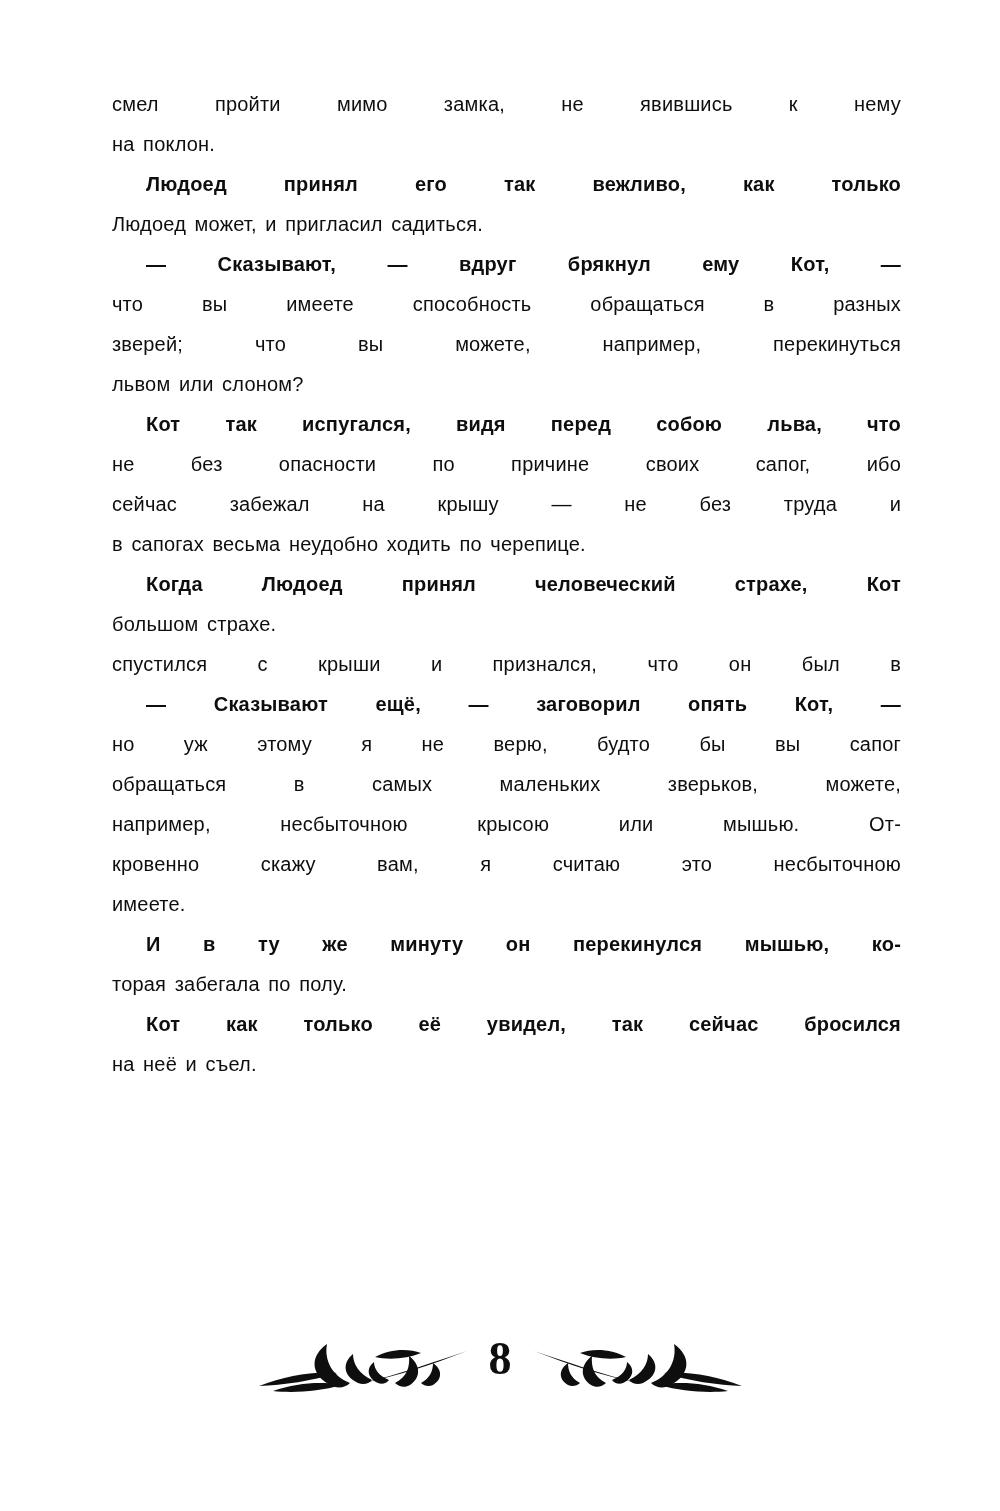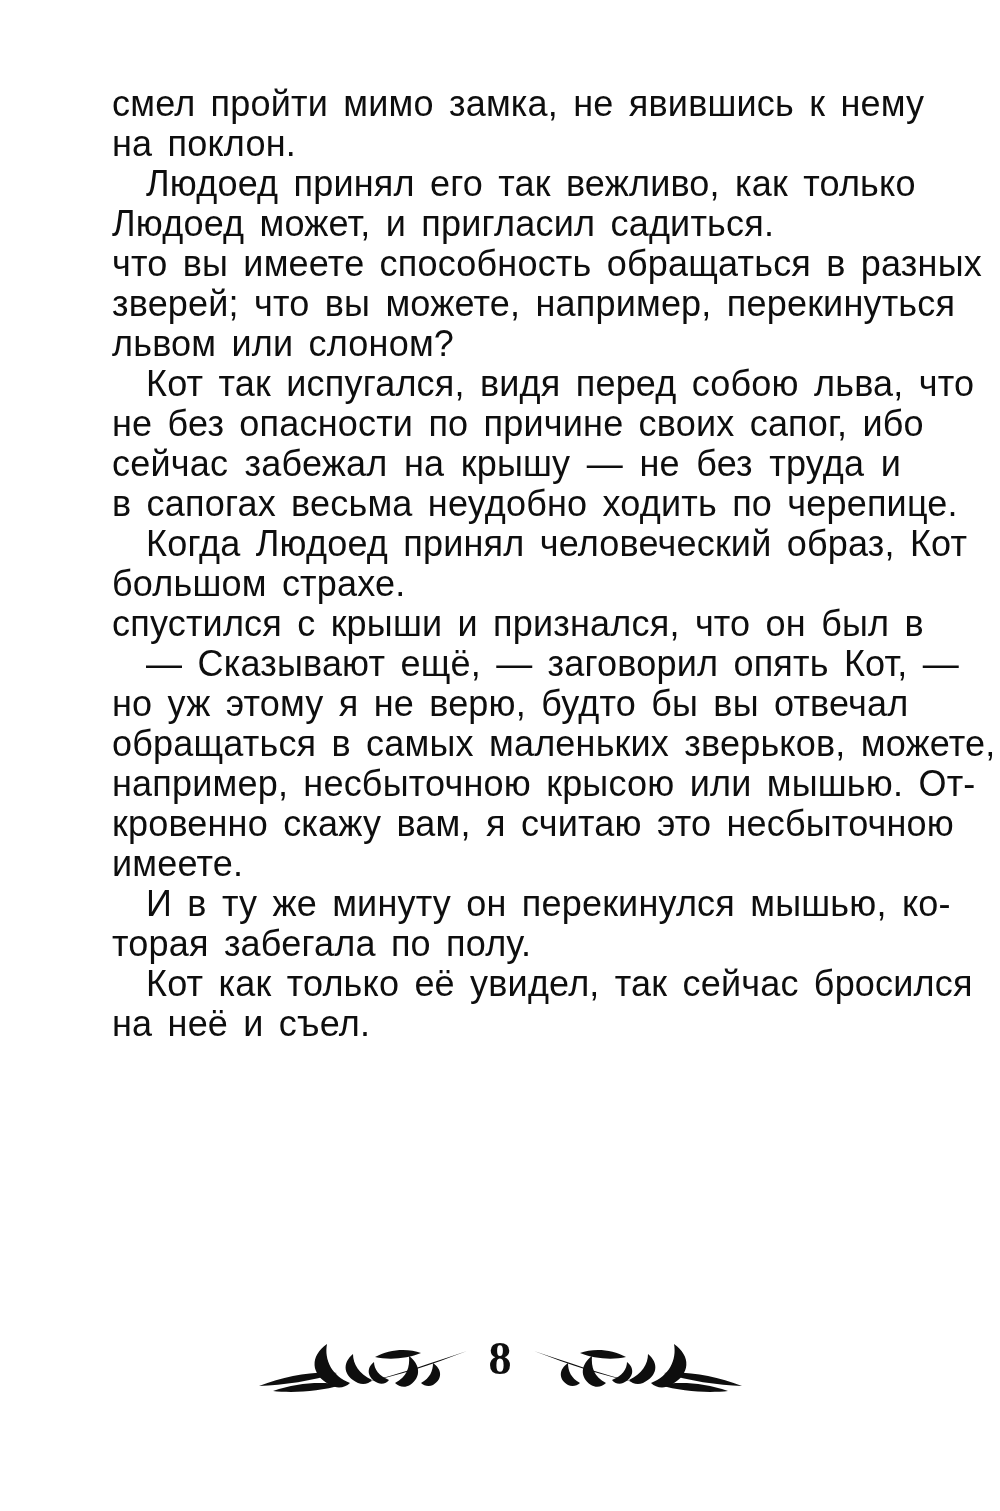--- a/index.html
+++ b/index.html
@@ -15,34 +15,35 @@
     color: #0e0e0e;
   }
   .text-body {
     position: absolute;
     left: 112px;
     top: 84px;
     width: 789px;
   }
   .para { }
   .line {
-    font-size: 36px;
+    font-size: 20px;
     line-height: 40px;
     font-weight: 500;
     letter-spacing: 0.2px;
     word-spacing: 0.14em;
     text-align: justify;
     text-align-last: justify;
     white-space: nowrap;
   }
   .line.para-end {
     text-align-last: left;
   }
   .para.indent .line.first {
     text-indent: 34px;
+    font-weight: bold;
   }
   .page-footer {
     position: absolute;
     left: 0;
     top: 1336px;
     width: 100%;
     display: flex;
     justify-content: center;
     align-items: center;
     gap: 20px;
@@ -70,38 +71,39 @@
   <div class="text-body">
       <div class="para">
         <div class="line first">смел пройти мимо замка, не явившись к нему</div>
         <div class="line para-end">на поклон.</div>
       </div>
       <div class="para indent">
         <div class="line first">Людоед принял его так вежливо, как только</div>
         <div class="line para-end">Людоед может, и пригласил садиться.</div>
       </div>
       <div class="para indent">
+        <div class="line first">— Сказывают, — вдруг брякнул ему Кот, —</div>
         <div class="line">что вы имеете способность обращаться в разных</div>
         <div class="line">зверей; что вы можете, например, перекинуться</div>
         <div class="line para-end">львом или слоном?</div>
       </div>
       <div class="para indent">
         <div class="line first">Кот так испугался, видя перед собою льва, что</div>
         <div class="line">не без опасности по причине своих сапог, ибо</div>
         <div class="line">сейчас забежал на крышу — не без труда и</div>
         <div class="line para-end">в сапогах весьма неудобно ходить по черепице.</div>
       </div>
       <div class="para indent">
-        <div class="line first">Когда Людоед принял человеческий образ, Кот</div>
+        <div class="line first">Когда Людоед принял человеческий страхе, Кот</div>
         <div class="line para-end">большом страхе.</div>
         <div class="line">спустился с крыши и признался, что он был в</div>
       </div>
       <div class="para indent">
         <div class="line first">— Сказывают ещё, — заговорил опять Кот, —</div>
-        <div class="line">но уж этому я не верю, будто бы вы отвечал</div>
+        <div class="line">но уж этому я не верю, будто бы вы сапог</div>
         <div class="line">обращаться в самых маленьких зверьков, можете,</div>
         <div class="line">например, несбыточною крысою или мышью. От-</div>
         <div class="line">кровенно скажу вам, я считаю это несбыточною</div>
         <div class="line para-end">имеете.</div>
       </div>
       <div class="para indent">
         <div class="line first">И в ту же минуту он перекинулся мышью, ко-</div>
         <div class="line para-end">торая забегала по полу.</div>
       </div>
       <div class="para indent">

